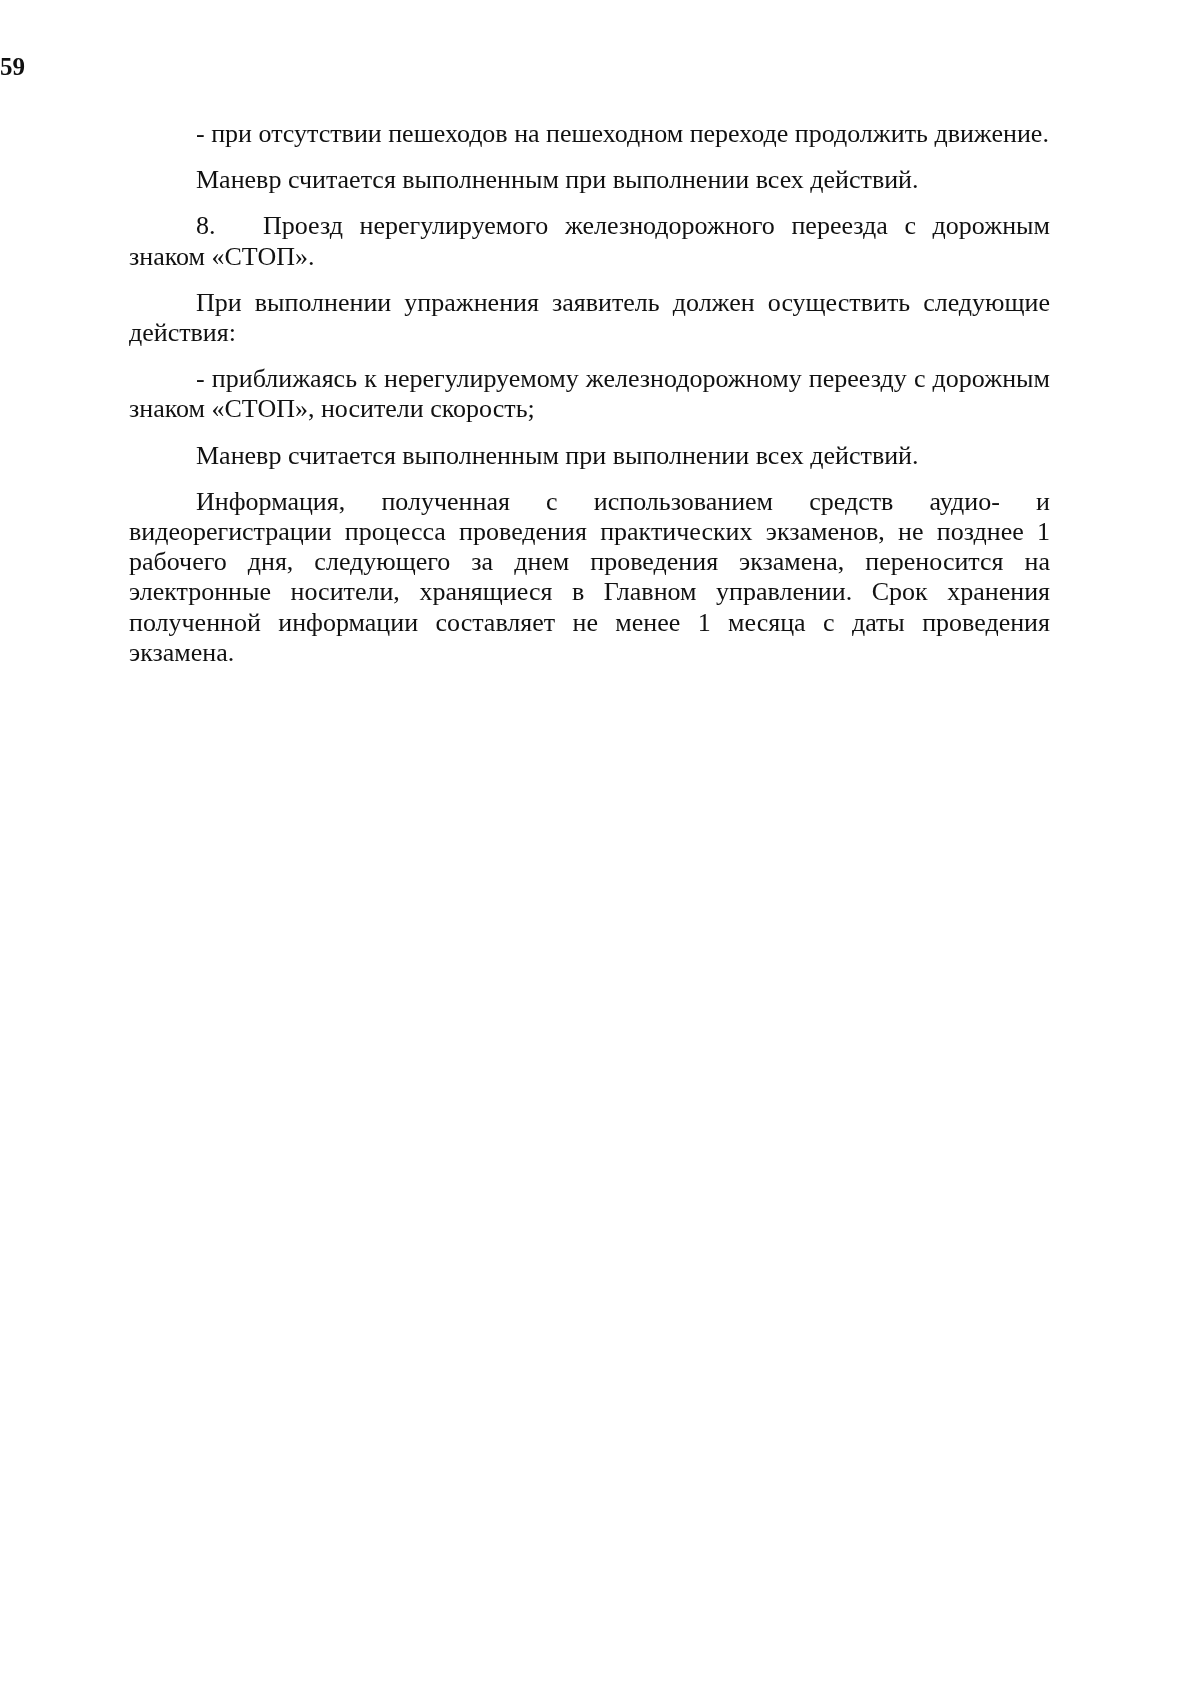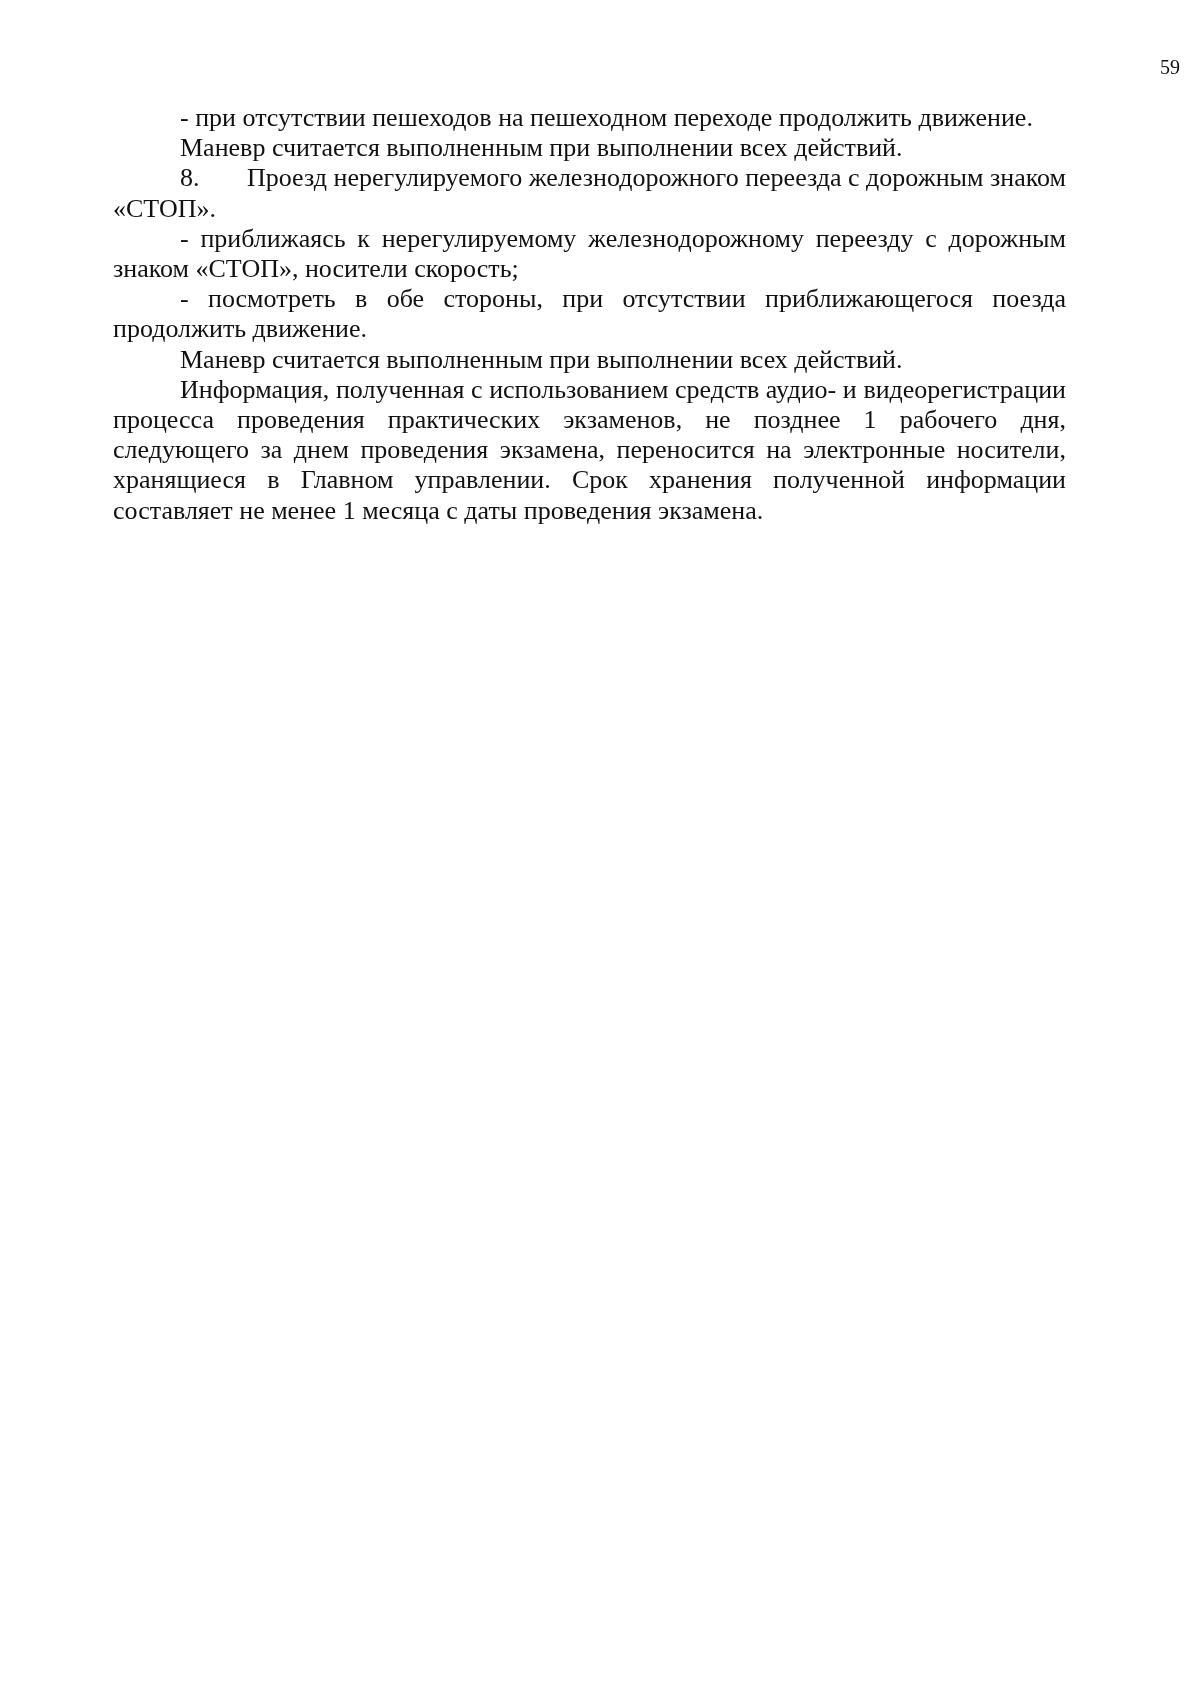--- a/index.html
+++ b/index.html
@@ -20,34 +20,35 @@
       left: 0; top: 0;
       width: 1200px;
       height: 1697px;
       background: #ffffff;
     }
     .page-number {
       position: absolute;
       top: 52px;
       left: 0;
       width: 1180px;
-      text-align: right;
-      font-size: 20px;
+      text-align: left;
+      font-size: 25px;
       line-height: 30px;
+      font-weight: bold;
     }
     .body-text {
       position: absolute;
       left: 113px;
       top: 103px;
       width: 953px;
       font-size: 26px;
       line-height: 30.2px;
     }
     .p {
-      margin: 0;
+      margin: 16px;
       text-indent: 67px;
       text-align: justify;
       text-align-last: left;
     }
     .p.item-head {
       word-spacing: 0;
     }
     .num {
       display: inline-block;
       width: 67px;
@@ -57,18 +58,18 @@
 </head>
 <body>
 
 <div class="page">
   <div class="page-number">59</div>
 
   <div class="body-text">
     <p class="p">- при отсутствии пешеходов на пешеходном переходе продолжить движение.</p>
     <p class="p">Маневр считается выполненным при выполнении всех действий.</p>
     <p class="p item-head"><span class="num">8.</span><span>Проезд нерегулируемого железнодорожного переезда с дорожным знаком «СТОП».</span></p>
+    <p class="p">При выполнении упражнения заявитель должен осуществить следующие действия:</p>
     <p class="p">- приближаясь к нерегулируемому железнодорожному переезду с дорожным знаком «СТОП», носители скорость;</p>
-    <p class="p">- посмотреть в обе стороны, при отсутствии приближающегося поезда продолжить движение.</p>
     <p class="p">Маневр считается выполненным при выполнении всех действий.</p>
     <p class="p">Информация, полученная с использованием средств аудио- и видеорегистрации процесса проведения практических экзаменов, не позднее 1 рабочего дня, следующего за днем проведения экзамена, переносится на электронные носители, хранящиеся в Главном управлении. Срок хранения полученной информации составляет не менее 1 месяца с даты проведения экзамена.</p>
   </div>
 </div>
 
 </body></html>

